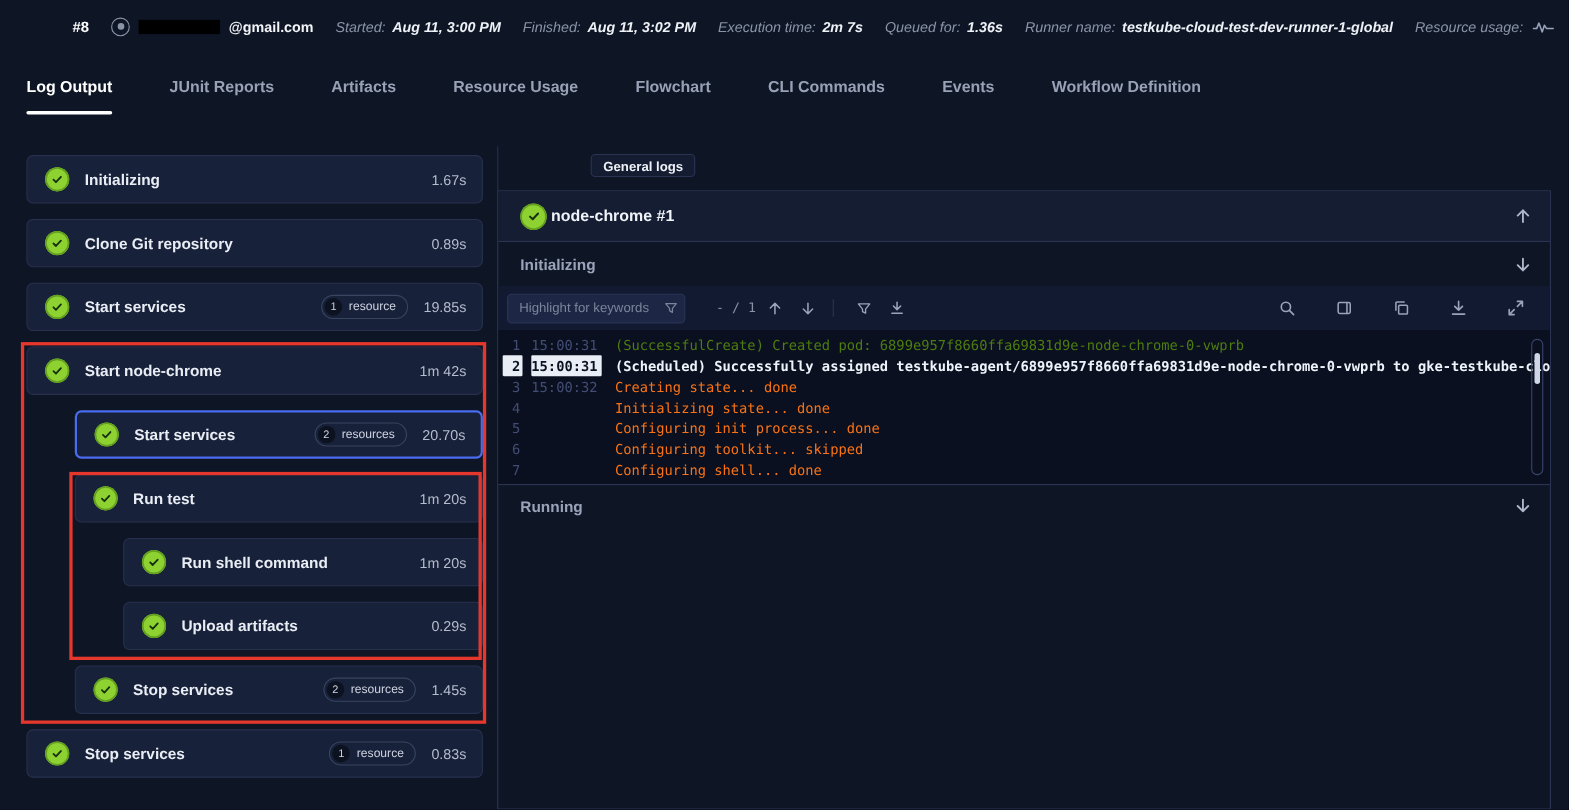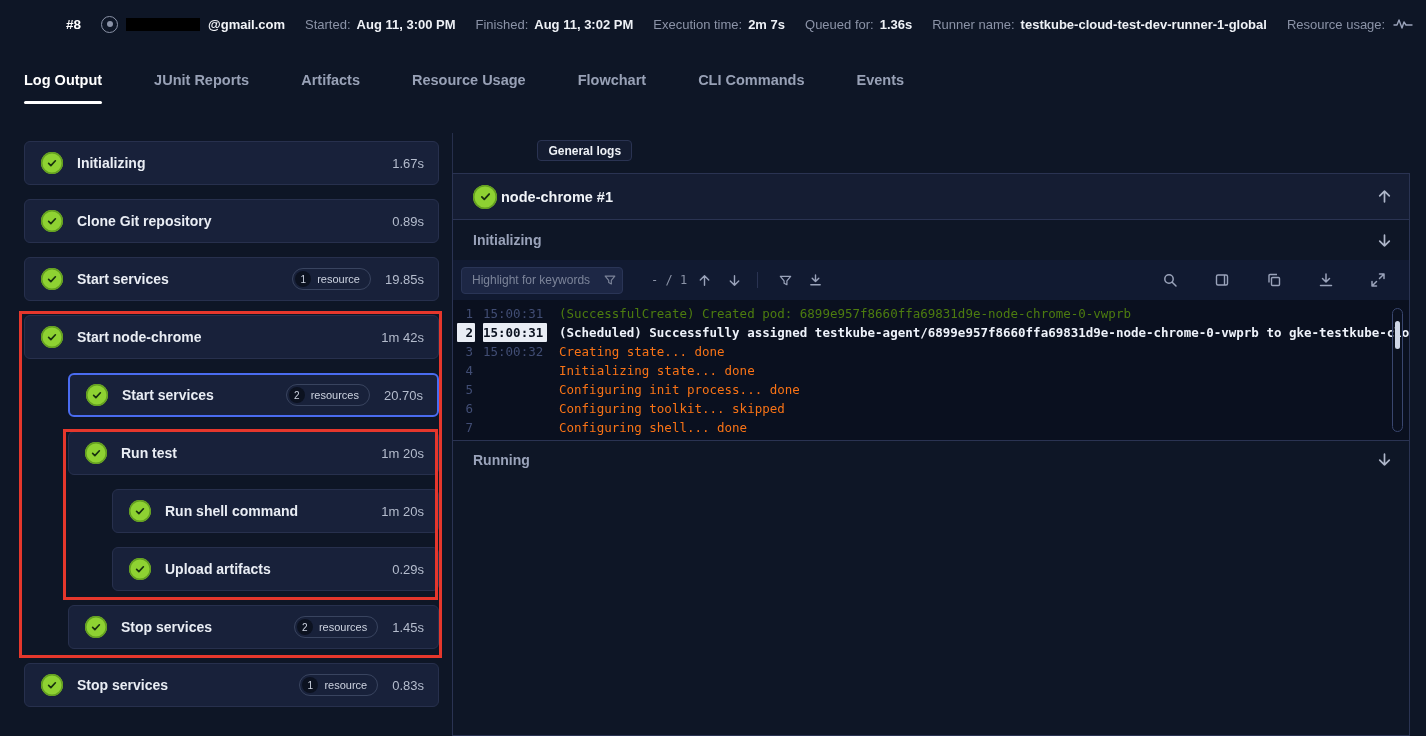--- a/index.html
+++ b/index.html
@@ -7,21 +7,21 @@
   #screen { position:relative; width:1426px; height:736px; background:#0e1626; overflow:hidden; color:#e8ecf4; }
 
   
   .topbar { position:absolute; top:0; left:0; right:0; height:48px; display:flex; align-items:center; padding-left:66px; gap:20px; font-size:13px; white-space:nowrap; }
   .exec-num { font-weight:700; color:#ffffff; font-size:13.5px; }
   .user { display:flex; align-items:center; gap:8px; }
   .avatar { width:17px; height:17px; border:1.5px solid #8b93a7; border-radius:50%; position:relative; flex:none; }
   .avatar::after { content:""; position:absolute; inset:4.5px; border-radius:50%; background:#8b93a7; }
   .redact { display:inline-block; width:74px; height:13px; background:#000; }
   .email { font-weight:700; color:#f2f4f8; }
-  .field { display:flex; align-items:flex-start; }
+  .field { display:flex; align-items:flex-end;font-style:italic; }
   .flabel { color:#8b93a7; }
   .fvalue { color:#eef1f6; font-weight:600; margin-left:6px; }
   .spark { margin-left:8px; display:flex; align-items:center; color:#9aa3ba; }
 
   
   .tabs { position:absolute; top:72px; left:24px; display:flex; gap:52px; }
   .tab { position:relative; color:#98a1b6; font-weight:700; font-size:14.5px; padding-bottom:16px; cursor:pointer; }
   .tab.active { color:#ffffff; }
   .tab.active::after { content:""; position:absolute; left:0; right:0; bottom:0; height:3px; background:#ffffff; border-radius:2px; }
 
@@ -119,20 +119,21 @@
   </header>
 
   <nav class="tabs">
     <div class="tab active"><span>Log Output</span></div>
     <div class="tab"><span>JUnit Reports</span></div>
     <div class="tab"><span>Artifacts</span></div>
     <div class="tab"><span>Resource Usage</span></div>
     <div class="tab"><span>Flowchart</span></div>
     <div class="tab"><span>CLI Commands</span></div>
     <div class="tab"><span>Events</span></div>
+    <div class="tab"><span>Workflow Definition</span></div>
   </nav>
 
   <div class="step-card" style="top:141px;left:24px;width:415px">
     <span class="check-icon">
         <svg width="12" height="12" viewBox="0 0 16 16">
           <path d="M3.5 8.5l3 3 6-6.5" stroke="#17300f" stroke-width="2.2" fill="none" stroke-linecap="round" stroke-linejoin="round"></path>
         </svg>
       </span>
     <span class="step-label">Initializing</span>
     <span class="step-right">

